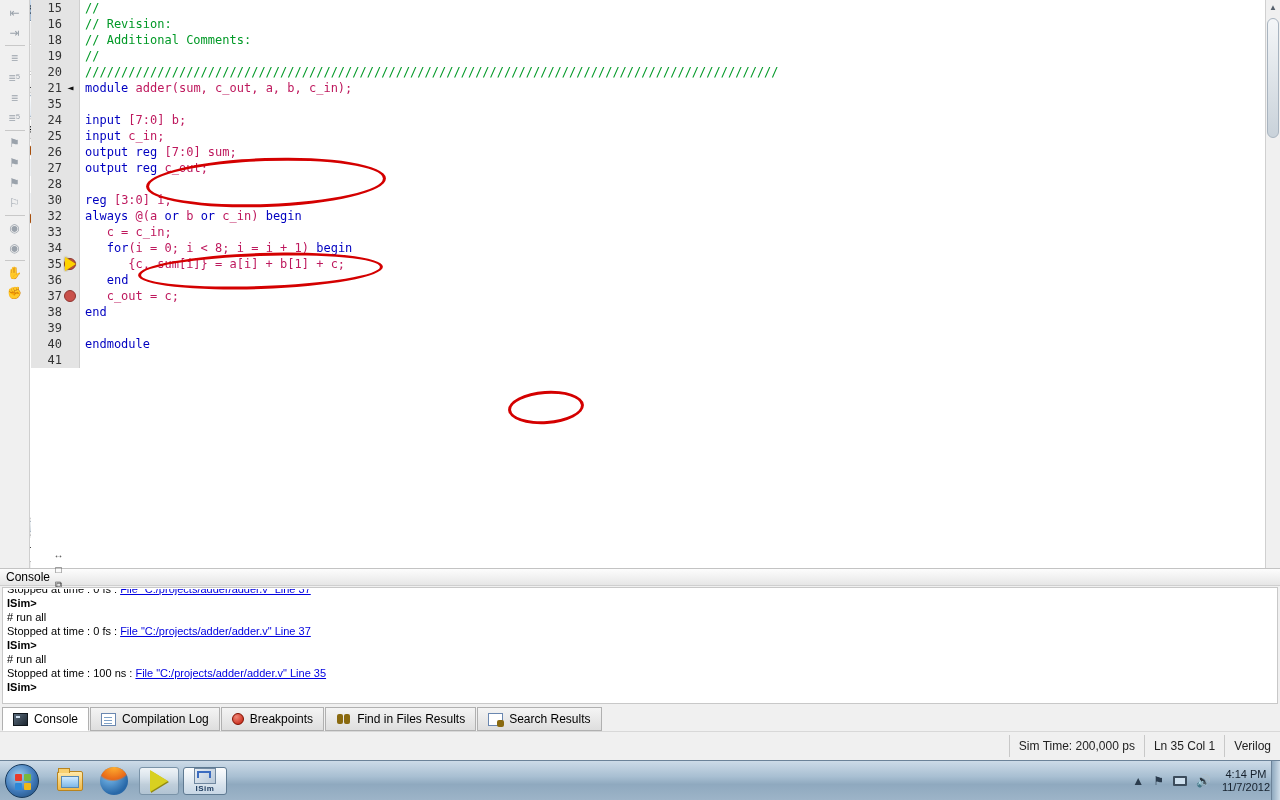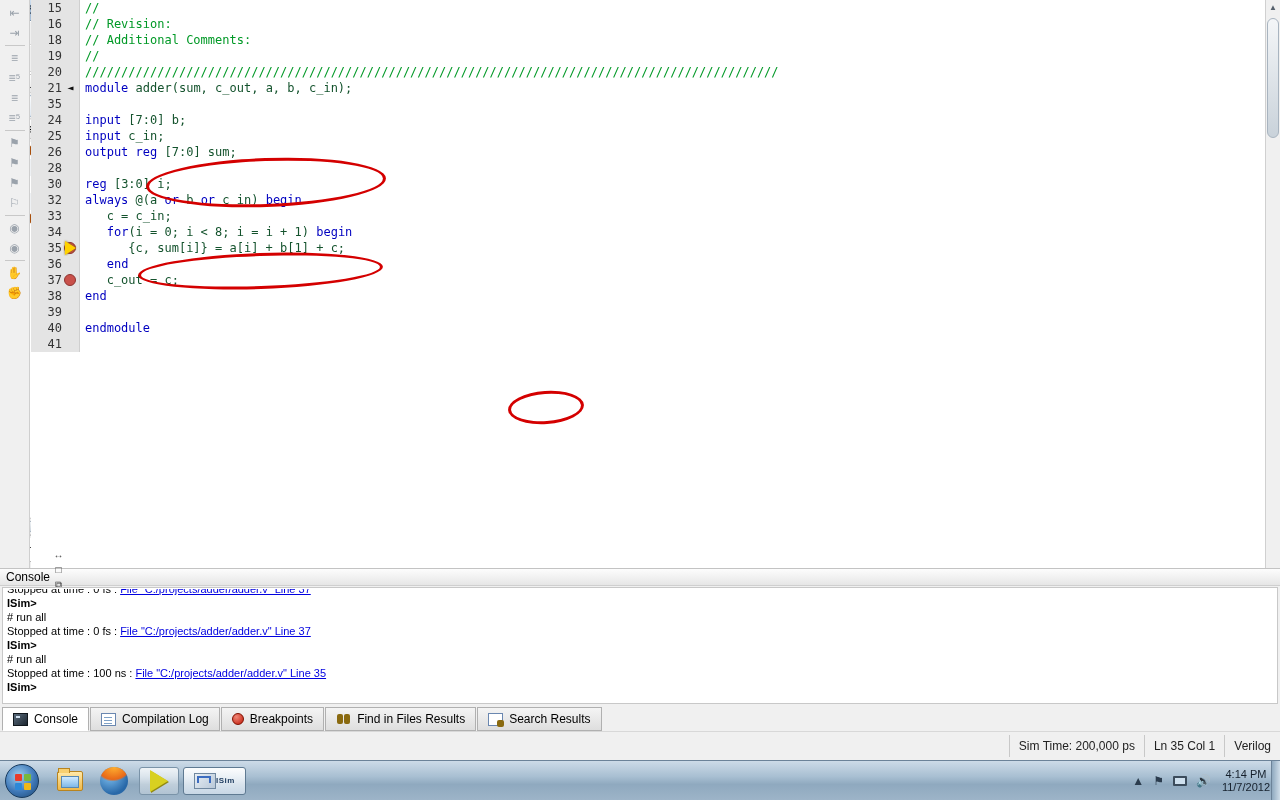--- a/index.html
+++ b/index.html
@@ -144,21 +144,21 @@
   .vt-sep { width:20px; border-top:1px solid #c8c8c8; margin:2px 0; }
   #code-area { position:absolute; left:31px; top:0; right:15px; bottom:52px; background:#fff; overflow:hidden; font-family:"DejaVu Sans Mono", monospace; font-size:12px; }
   .code-line { height:16px; display:flex; white-space:pre; }
   .gutter { width:49px; background:#e4e4e4; border-right:1px solid #cfcfcf; flex:none; position:relative;
     color:#333; text-align:right; padding-right:17px; font-size:12px; line-height:16px; }
   .gmark { position:absolute; right:1px; top:1px; width:15px; height:14px; }
   .mk-module { color:#111; font-size:10px; line-height:14px; text-align:center; }
   .bp-dot { position:absolute; left:1px; top:1px; width:12px; height:12px; border-radius:50%; background:#c9514b; border:1px solid #8e3430; }
   .cur-tri { position:absolute; left:2px; top:0px; width:0; height:0; border-top:7px solid transparent; border-bottom:7px solid transparent; border-left:11px solid #ffd200; filter:drop-shadow(0 0 1px #806000); }
   .code-text { padding-left:5px; line-height:16px; overflow:hidden; }
-  .seg-k { color:#0000c0; } .seg-c { color:#009926; } .seg-p { color:#14532d; }
+  .seg-k { color:#0000c0; } .seg-c { color:#009926; } .seg-p { color:#be185d; }
   #editor-vscroll { position:absolute; right:0; top:0; width:15px; bottom:52px; background:#f0f0f0; border-left:1px solid #d0d0d0; }
   .vs-arrow { height:15px; display:flex; align-items:center; justify-content:center; font-size:8px; color:#55606c; }
   #editor-vthumb { position:absolute; left:1px; right:1px; top:18px; height:120px; border-radius:7px; background:linear-gradient(180deg,#f4f6f8,#c9d2da); border:1px solid #a8b4c0; }
   #editor-hscroll { position:absolute; left:8px; bottom:28px; width:142px; height:17px; }
   #editor-tabbar { position:absolute; left:0; bottom:0; right:0; height:27px; background:#f0f0f0; border-top:1px solid #d5d5d5; display:flex; align-items:flex-end; }
   .ed-tab { height:24px; display:flex; align-items:center; border:1px solid #b0b0b0; background:linear-gradient(180deg,#f2f2f2,#dcdcdc); padding:0 4px; position:relative; }
   .ed-tab.active { background:#fff; border-color:#5a9fe0; border-bottom:2px solid #3c8fe0; }
   .ed-tab .ed-label { flex:1; text-align:center; font-size:12px; }
   .ed-close { width:15px; height:14px; border-radius:2px; background:#d6d6d6; color:#777; font-size:9px; display:flex; align-items:center; justify-content:center; border:1px solid #b5b5b5; }
   .ed-close.red { background:#e04c3c; border-color:#a02818; color:#fff; font-weight:bold; }
@@ -201,21 +201,21 @@
   #start-orb { width:34px; height:34px; border-radius:50%; margin:0 12px 0 5px;
     background:radial-gradient(circle at 40% 35%,#9fd0f0 0%,#3f78b8 55%,#1c456e 100%); border:1px solid #173a5e; position:relative; }
   #start-orb::after { content:""; position:absolute; left:9px; top:9px; width:7px; height:7px; background:#e83c2c;
     box-shadow:9px 0 0 #78b83c, 0 9px 0 #2c88d8, 9px 9px 0 #f0b818; border-radius:1px; }
   .tb-icon { width:38px; height:34px; display:flex; align-items:center; justify-content:center; margin-right:6px; }
   .ic-explorer { width:26px; height:20px; background:linear-gradient(180deg,#ffe9a8,#f0b848); border:1px solid #b88420; border-radius:2px; position:relative; }
   .ic-explorer::before { content:""; position:absolute; left:0; top:-4px; width:10px; height:4px; background:#f8d070; border:1px solid #b88420; border-bottom:none; }
   .ic-explorer::after { content:""; position:absolute; left:3px; top:4px; width:16px; height:10px; background:linear-gradient(180deg,#cfeaff,#7fb8e8); border:1px solid #5888b0; }
   .ic-firefox { width:28px; height:28px; border-radius:50%; background:radial-gradient(circle at 35% 30%,#7fc0f0 0%,#2868a8 70%); position:relative; overflow:hidden; }
   .ic-firefox::after { content:""; position:absolute; left:-2px; top:-3px; width:30px; height:18px; background:radial-gradient(ellipse at 60% 20%,#ffb030 0%,#e86818 60%, transparent 70%); transform:rotate(-15deg); }
-  .tb-btn { height:28px; border:1px solid #7a93a8; border-radius:3px; margin-right:4px; display:flex; flex-direction:row; align-items:center; justify-content:center;
+  .tb-btn { height:28px; border:1px solid #7a93a8; border-radius:3px; margin-right:4px; display:flex; flex-direction:column; align-items:center; justify-content:center;
     background:linear-gradient(180deg,rgba(255,255,255,.75),rgba(255,255,255,.25)); padding:0 10px; }
   .tb-btn.active { background:linear-gradient(180deg,rgba(255,255,255,.95),rgba(220,232,244,.7)); border-color:#5f7a92; }
   .ic-ise { width:0; height:0; border-top:11px solid transparent; border-bottom:11px solid transparent; border-left:18px solid #d8d020; filter:drop-shadow(1px 1px 0 #908810); }
   .ic-isim { width:22px; height:16px; background:linear-gradient(135deg,#e8eef4,#b8c8d8); border:1px solid #7088a0; position:relative; }
   .ic-isim::after { content:""; position:absolute; left:2px; top:2px; width:10px; height:5px; border:2px solid #3c6cc0; border-bottom:none; }
   .isim-label { font-size:8px; color:#1c3a5e; font-weight:bold; letter-spacing:.5px; }
   #tray { position:absolute; right:10px; top:0; height:40px; display:flex; align-items:center; }
   .tray-ic { color:#2b3c4e; font-size:12px; margin-right:9px; }
   .tray-monitor { width:14px; height:10px; border:2px solid #3c4c5c; border-radius:1px; margin-right:9px; position:relative; background:#cfe0ee; }
   #clock { text-align:center; font-size:11px; color:#15202c; line-height:13px; margin-left:2px; }
@@ -660,20 +660,21 @@
         <div class="code-line"><div class="gutter">15</div><div class="code-text"><span class="seg-c">//</span></div></div>
         <div class="code-line"><div class="gutter">16</div><div class="code-text"><span class="seg-c">// Revision:</span></div></div>
         <div class="code-line"><div class="gutter">18</div><div class="code-text"><span class="seg-c">// Additional Comments:</span></div></div>
         <div class="code-line"><div class="gutter">19</div><div class="code-text"><span class="seg-c">//</span></div></div>
         <div class="code-line"><div class="gutter">20</div><div class="code-text"><span class="seg-c">////////////////////////////////////////////////////////////////////////////////////////////////</span></div></div>
         <div class="code-line"><div class="gutter">21<span class="gmark mk-module">◄</span></div><div class="code-text"><span class="seg-k">module</span><span class="seg-p"> adder(sum, c_out, a, b, c_in);</span></div></div>
         <div class="code-line"><div class="gutter">35</div><div class="code-text"></div></div>
         <div class="code-line"><div class="gutter">24</div><div class="code-text"><span class="seg-k">input</span><span class="seg-p"> [7:0] b;</span></div></div>
         <div class="code-line"><div class="gutter">25</div><div class="code-text"><span class="seg-k">input</span><span class="seg-p"> c_in;</span></div></div>
         <div class="code-line"><div class="gutter">26</div><div class="code-text"><span class="seg-k">output</span><span class="seg-p"> </span><span class="seg-k">reg</span><span class="seg-p"> [7:0] sum;</span></div></div>
+        <div class="code-line"><div class="gutter">27</div><div class="code-text"><span class="seg-k">output</span><span class="seg-p"> </span><span class="seg-k">reg</span><span class="seg-p"> c_out;</span></div></div>
         <div class="code-line"><div class="gutter">28</div><div class="code-text"></div></div>
         <div class="code-line"><div class="gutter">30</div><div class="code-text"><span class="seg-k">reg</span><span class="seg-p"> [3:0] i;</span></div></div>
         <div class="code-line"><div class="gutter">32</div><div class="code-text"><span class="seg-k">always</span><span class="seg-p"> @(a </span><span class="seg-k">or</span><span class="seg-p"> b </span><span class="seg-k">or</span><span class="seg-p"> c_in) </span><span class="seg-k">begin</span></div></div>
         <div class="code-line"><div class="gutter">33</div><div class="code-text"><span class="seg-p">   c = c_in;</span></div></div>
         <div class="code-line"><div class="gutter">34</div><div class="code-text"><span class="seg-p">   </span><span class="seg-k">for</span><span class="seg-p">(i = 0; i &lt; 8; i = i + 1) </span><span class="seg-k">begin</span></div></div>
         <div class="code-line"><div class="gutter">35<span class="gmark"><span class="bp-dot"></span><span class="cur-tri"></span></span></div><div class="code-text"><span class="seg-p">      {c, sum[i]} = a[i] + b[1] + c;</span></div></div>
         <div class="code-line"><div class="gutter">36</div><div class="code-text"><span class="seg-p">   </span><span class="seg-k">end</span></div></div>
         <div class="code-line"><div class="gutter">37<span class="gmark"><span class="bp-dot"></span></span></div><div class="code-text"><span class="seg-p">   c_out = c;</span></div></div>
         <div class="code-line"><div class="gutter">38</div><div class="code-text"><span class="seg-k">end</span></div></div>
         <div class="code-line"><div class="gutter">39</div><div class="code-text"></div></div>

